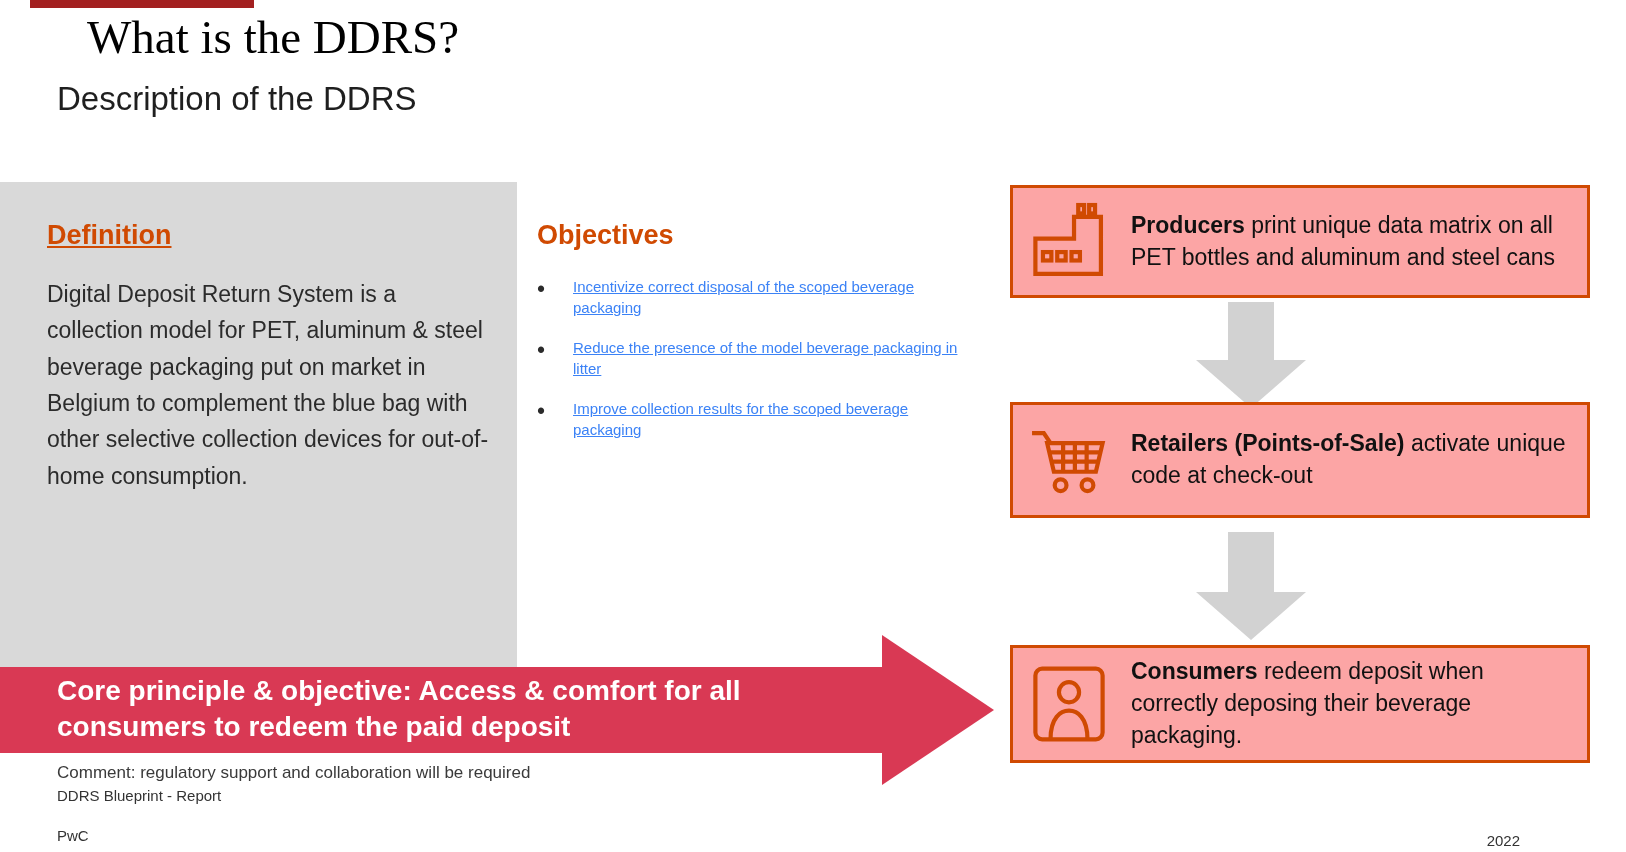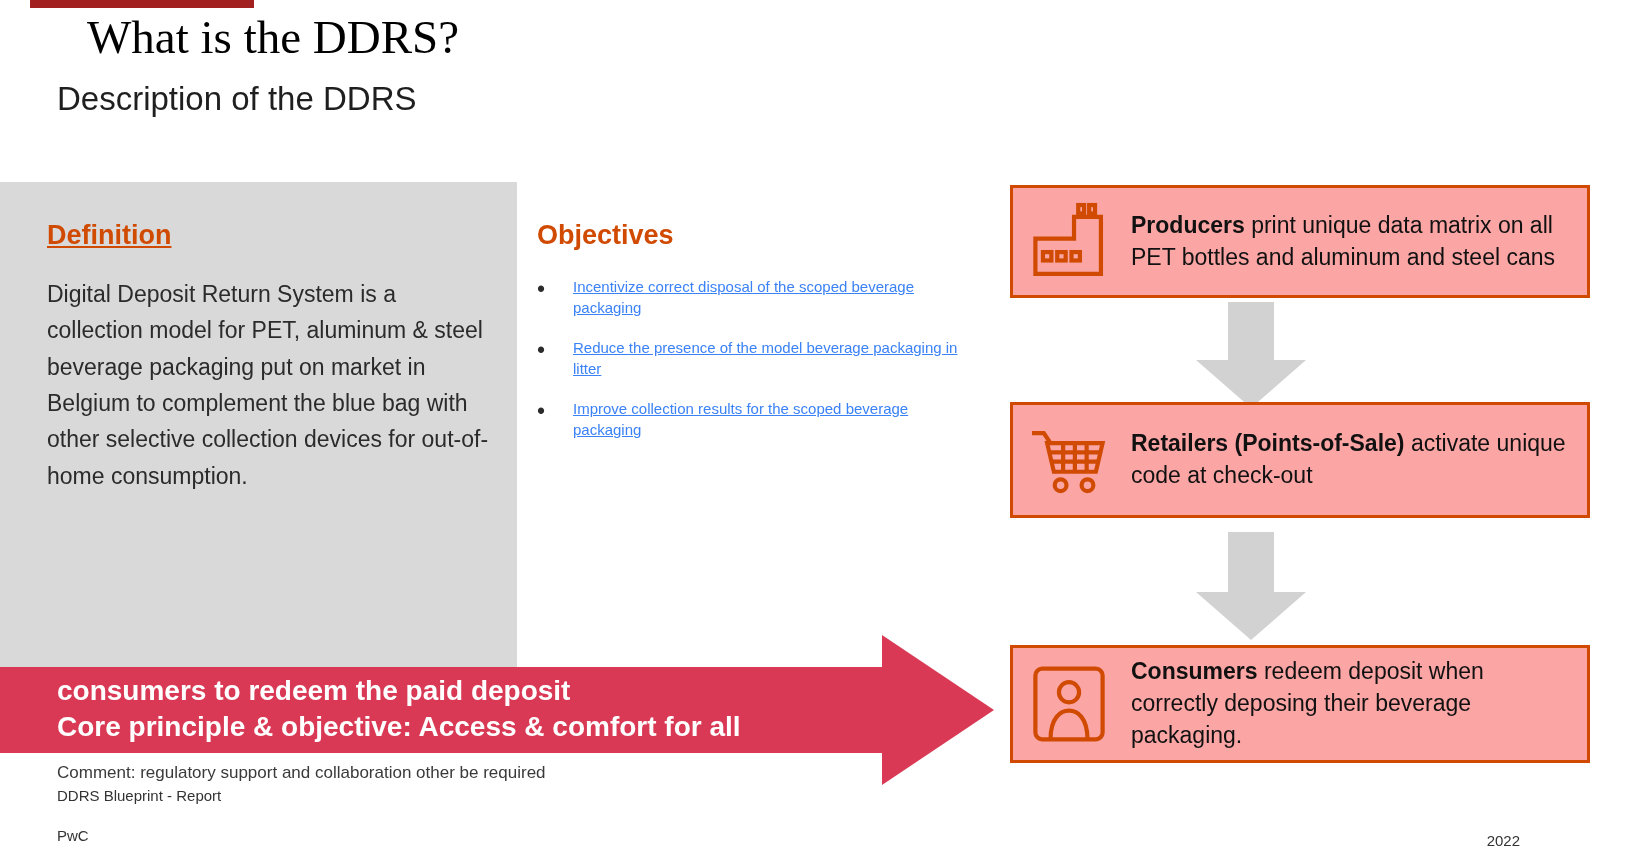--- a/index.html
+++ b/index.html
@@ -170,24 +170,24 @@
   </span>
   <div class="flow-text">
     <b>Consumers</b><span> redeem deposit when correctly deposing their beverage packaging.</span>
   </div>
 </div>
 
 <div class="banner">
   <div class="body"></div>
   <div class="head"></div>
   <div class="text">
+    <div>Core principle &amp; objective: Access &amp; comfort for all</div>
     <div>consumers to redeem the paid deposit</div>
-    <div>Core principle &amp; objective: Access &amp; comfort for all</div>
   </div>
 </div>
 
-<div class="footer-comment">Comment: regulatory support and collaboration other be required</div>
+<div class="footer-comment">Comment: regulatory support and collaboration will be required</div>
 <div class="footer-doc">DDRS Blueprint - Report</div>
 <div class="footer-brand">PwC</div>
 <div class="footer-right">
   <div>2022</div>
   <div>12</div>
 </div>
 
 </body></html>

